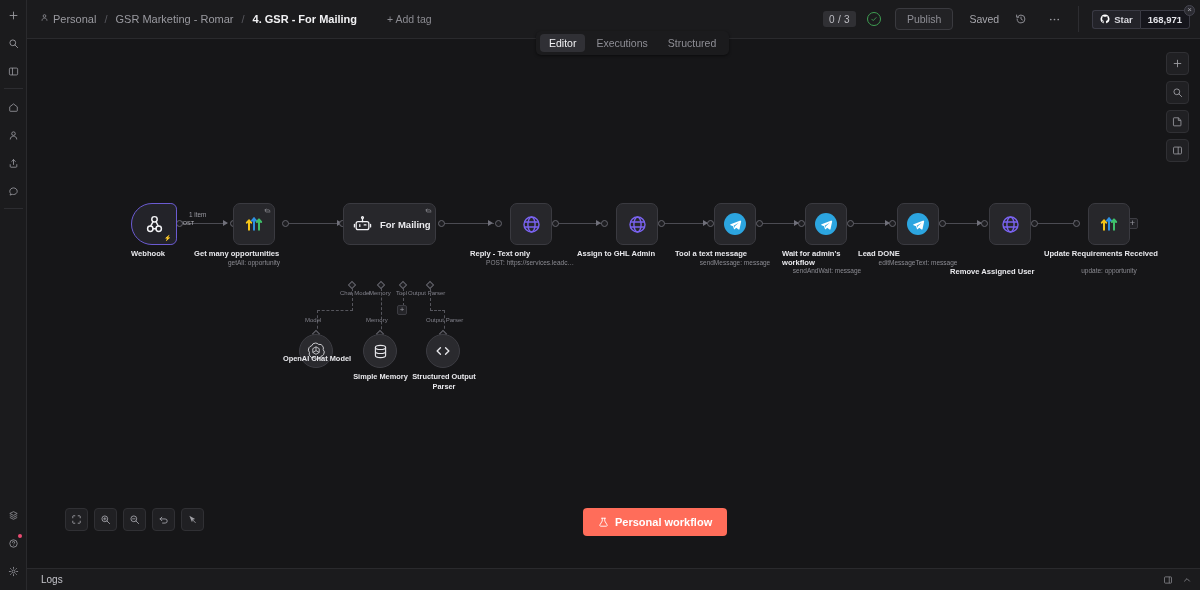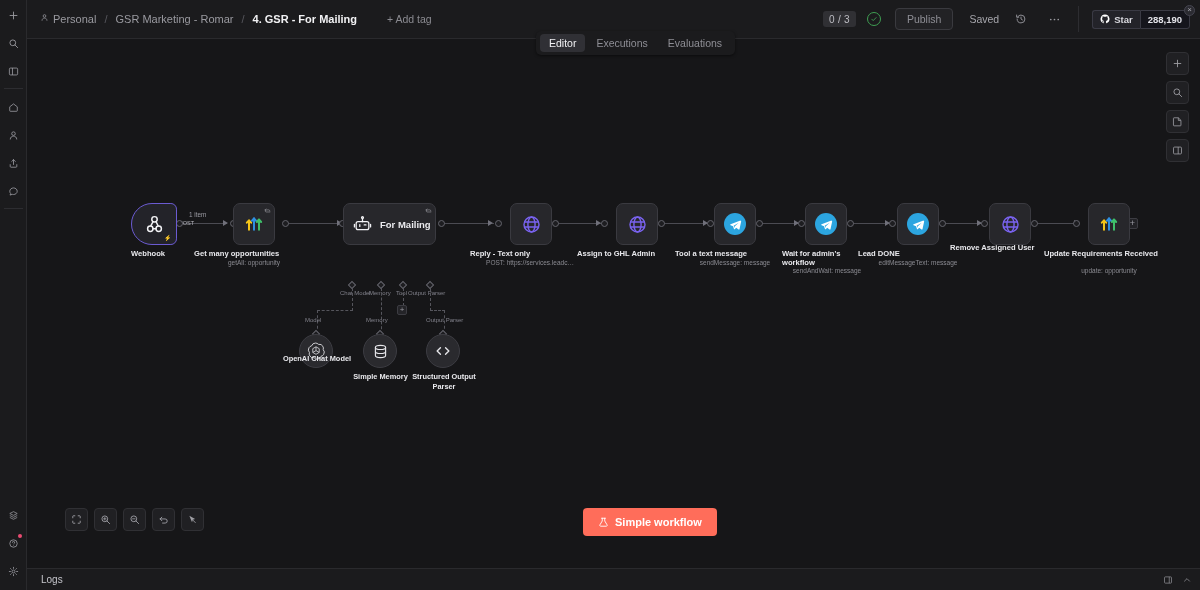--- a/index.html
+++ b/index.html
@@ -332,30 +332,30 @@
           </svg>
       </span>
       <span class="topdiv"></span>
       <span class="star-wrap">
         <span class="star-btn">
           <svg width="10" height="10" viewBox="0 0 16 16">
               <path fill="#fff" d="M8 .8a7.2 7.2 0 00-2.27 14c.36.07.49-.15.49-.34v-1.2c-2 .44-2.42-.96-2.42-.96-.33-.83-.8-1.05-.8-1.05-.65-.45.05-.44.05-.44.72.05 1.1.74 1.1.74.64 1.1 1.68.78 2.09.6.07-.47.25-.79.45-.97-1.6-.18-3.28-.8-3.28-3.56 0-.79.28-1.43.74-1.94-.07-.18-.32-.91.07-1.9 0 0 .6-.2 1.98.74a6.9 6.9 0 013.6 0c1.37-.94 1.97-.74 1.97-.74.4.99.15 1.72.07 1.9.46.51.74 1.15.74 1.94 0 2.77-1.69 3.38-3.3 3.56.26.22.49.66.49 1.33v1.97c0 .19.13.42.5.34A7.2 7.2 0 008 .8z"></path>
             </svg>
           <span>Star</span>
         </span>
-        <span class="star-count">288,190</span>
+        <span class="star-count">168,971</span>
         <span class="star-close">×</span>
       </span>
     </div>
   </div>
 
   <div class="tabs">
     <div class="tab active">Editor</div>
     <div class="tab">Executions</div>
-    <div class="tab">Evaluations</div>
+    <div class="tab">Structured</div>
   </div>
 
   <div class="canvas">
 
     <div class="rstack">
       <div class="rstack-btn">
         <svg width="11" height="11" viewBox="0 0 16 16">
             <path d="M8 3.2v9.6M3.2 8h9.6" stroke="currentColor" stroke-width="1.3" stroke-linecap="round"></path>
           </svg>
       </div>
@@ -575,21 +575,21 @@
 
     <div class="node" style="left:962px; top:164px;">
       <svg width="21" height="21" viewBox="0 0 24 24">
         <g fill="none" stroke="#7a63f0" stroke-width="1.6">
             <circle cx="12" cy="12" r="8.6"></circle>
             <ellipse cx="12" cy="12" rx="4.1" ry="8.6"></ellipse>
             <path d="M3.6 9.1h16.8M3.6 14.9h16.8"></path>
           </g>
       </svg>
     </div>
-    <div class="node-cap" style="left:923px; top:204px; width:120px;">Remove Assigned User</div>
+    <div class="node-cap" style="left:923px; top:228px; width:120px;">Remove Assigned User</div>
 
     <div class="node" style="left:1061px; top:164px;">
       <svg width="20" height="20" viewBox="0 0 24 24">
         <g stroke-linecap="round" stroke-linejoin="round" fill="none" stroke-width="2.4">
           <path d="M6 19V8" stroke="#f5c518"></path>
             <path d="M3.4 10.4L6 7.6l2.6 2.8" stroke="#f5c518"></path>
           <path d="M12 19V5.5" stroke="#2f8fe0"></path>
             <path d="M9.4 8.2L12 5.2l2.6 3" stroke="#2f8fe0"></path>
           <path d="M18 19V7" stroke="#3fbf6a"></path>
             <path d="M15.4 9.6L18 6.6l2.6 3" stroke="#3fbf6a"></path>
@@ -667,21 +667,21 @@
       </div>
     </div>
 
     <button class="exec-btn">
       <svg width="11" height="11" viewBox="0 0 16 16">
           <g fill="none" stroke="#fff" stroke-width="1.3" stroke-linecap="round" stroke-linejoin="round">
             <path d="M6.2 1.8v4L2.8 11.4a1.3 1.3 0 001.1 2h8.2a1.3 1.3 0 001.1-2L9.8 5.8v-4"></path>
             <path d="M5.2 1.8h5.6"></path>
           </g>
         </svg>
-      <span>Simple workflow</span>
+      <span>Personal workflow</span>
     </button>
   </div>
 
   <div class="logs">
     <span class="logs-lbl">Logs</span>
     <span class="logs-right">
       <span class="logs-ic">
         <svg width="10" height="10" viewBox="0 0 16 16">
             <rect x="2.4" y="3" width="11.2" height="10" rx="1.4" stroke="currentColor" stroke-width="1.2" fill="none"></rect>
             <path d="M10 3v10" stroke="currentColor" stroke-width="1.2"></path>

